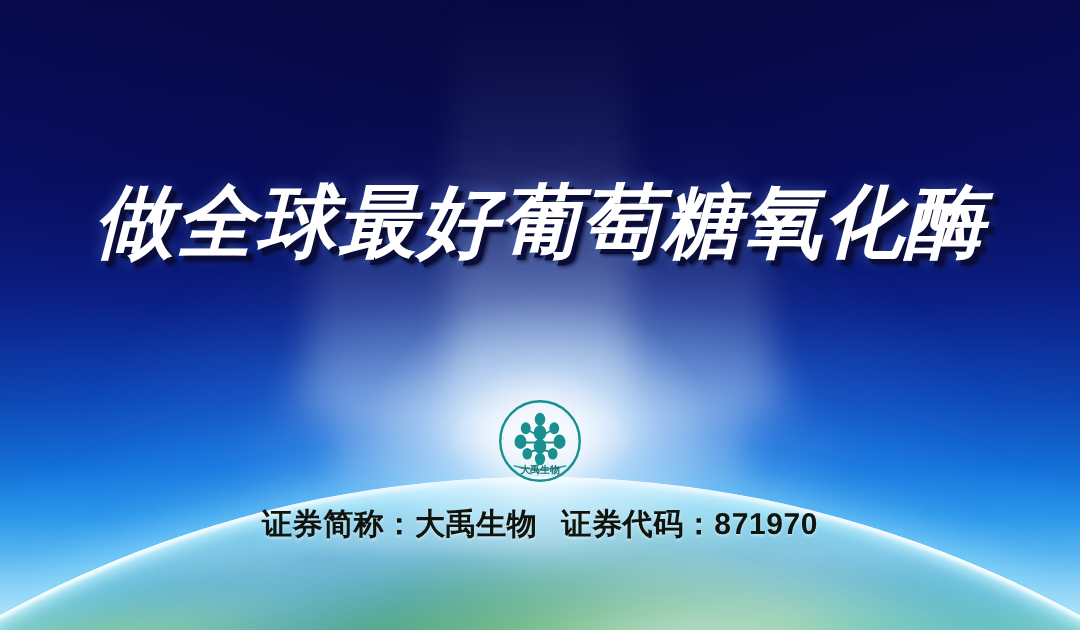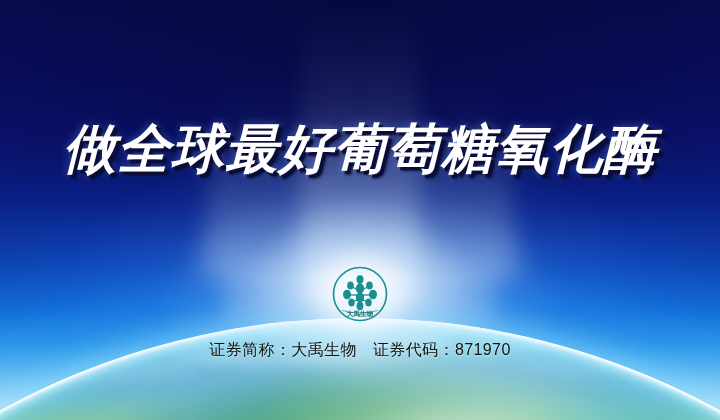--- a/index.html
+++ b/index.html
@@ -302,23 +302,23 @@
   .logo-badge svg { display: block; width: 58px; height: 58px; }
 
   
   .stock-line {
     position: absolute;
     left: 0;
     top: 339px;
     width: 720px;
     text-align: center;
     z-index: 46;
-    font-size: 16px;
+    font-size: 20px;
     line-height: 22px;
-    font-weight: normal;
+    font-weight: bold;
     color: #10140f;
     letter-spacing: 0.4px;
     white-space: nowrap;
     text-shadow: 0 1px 2px rgba(255,255,255,0.45);
   }
   .stock-gap { display: inline-block; width: 16px; }
 </style>
 </head>
 <body>
 

